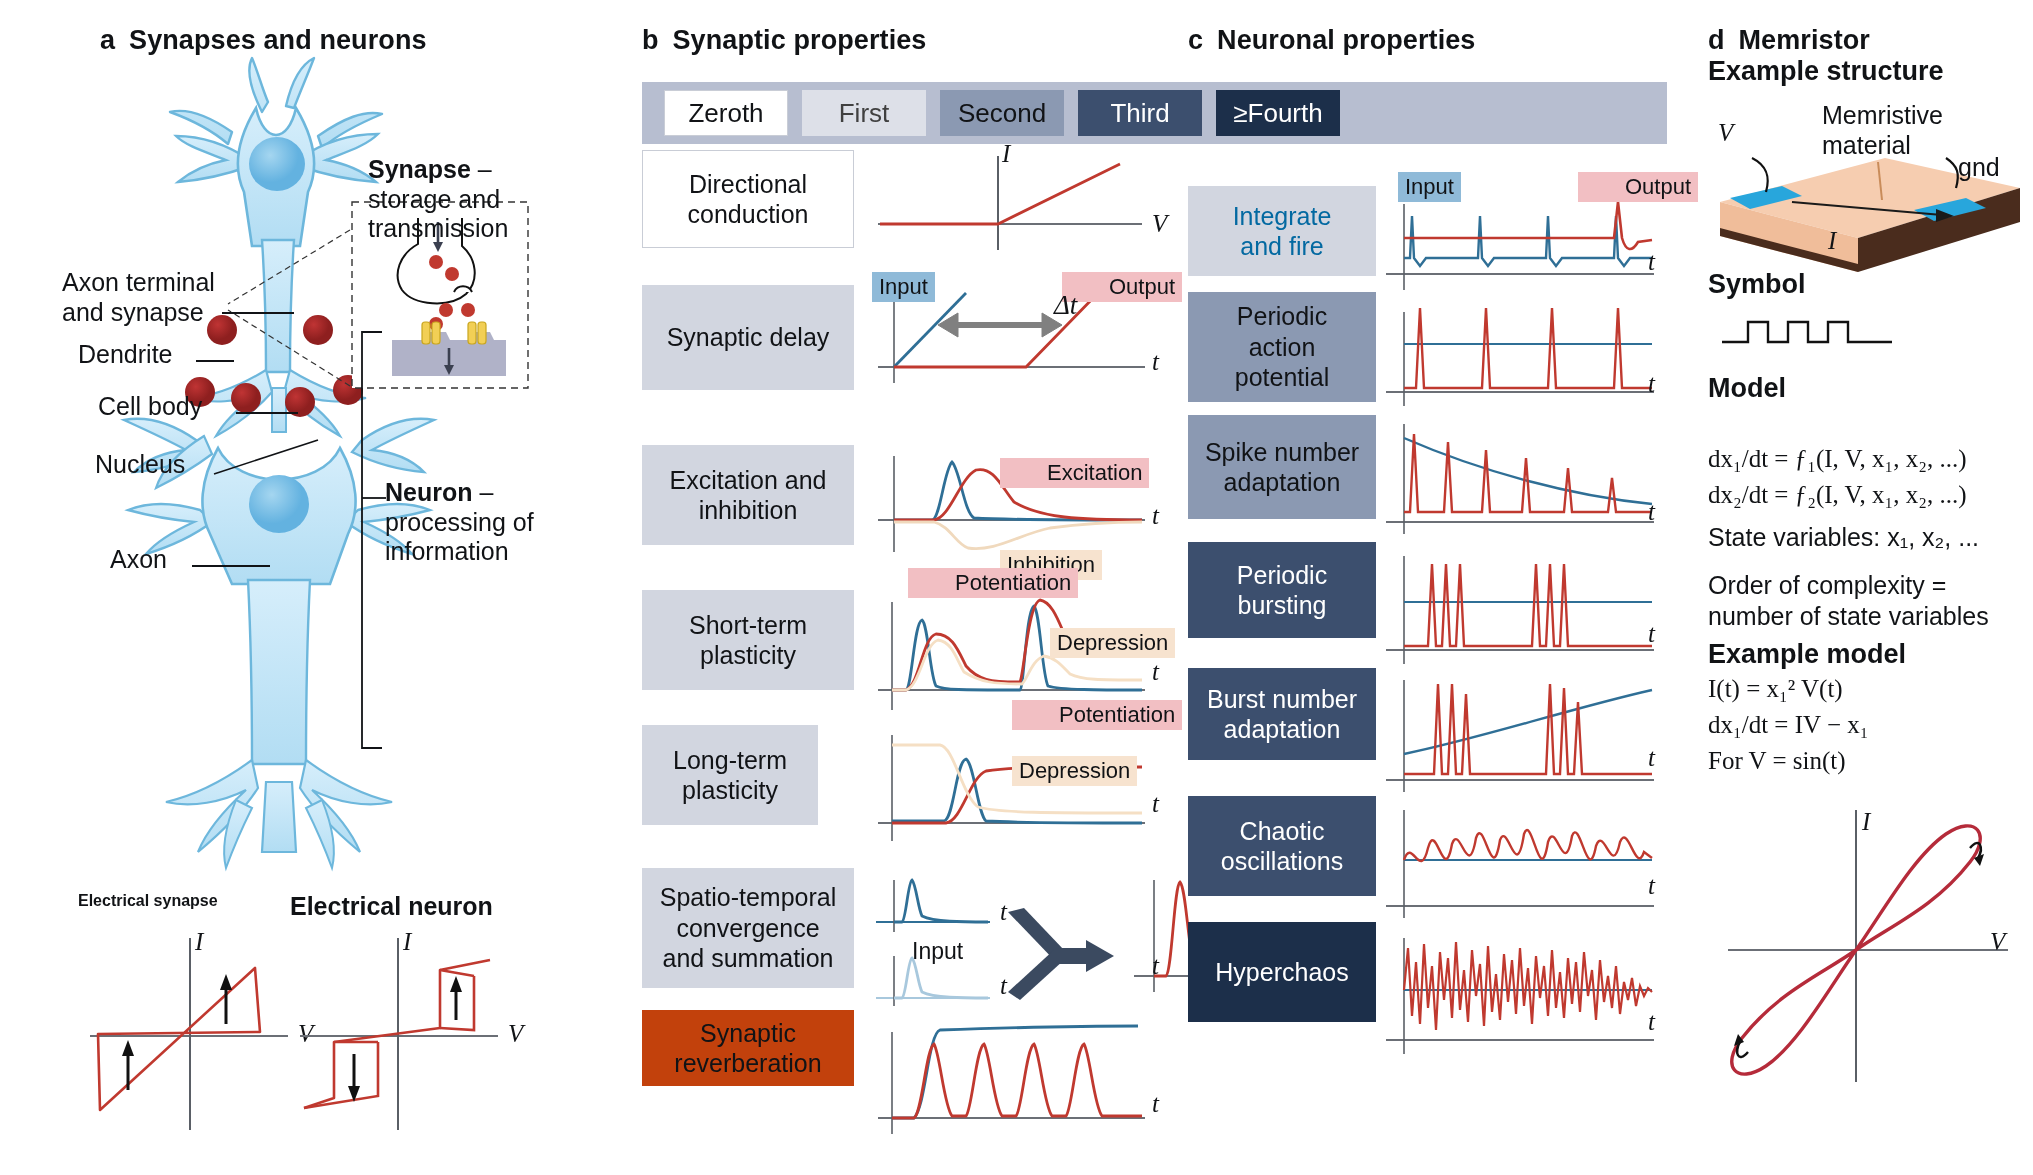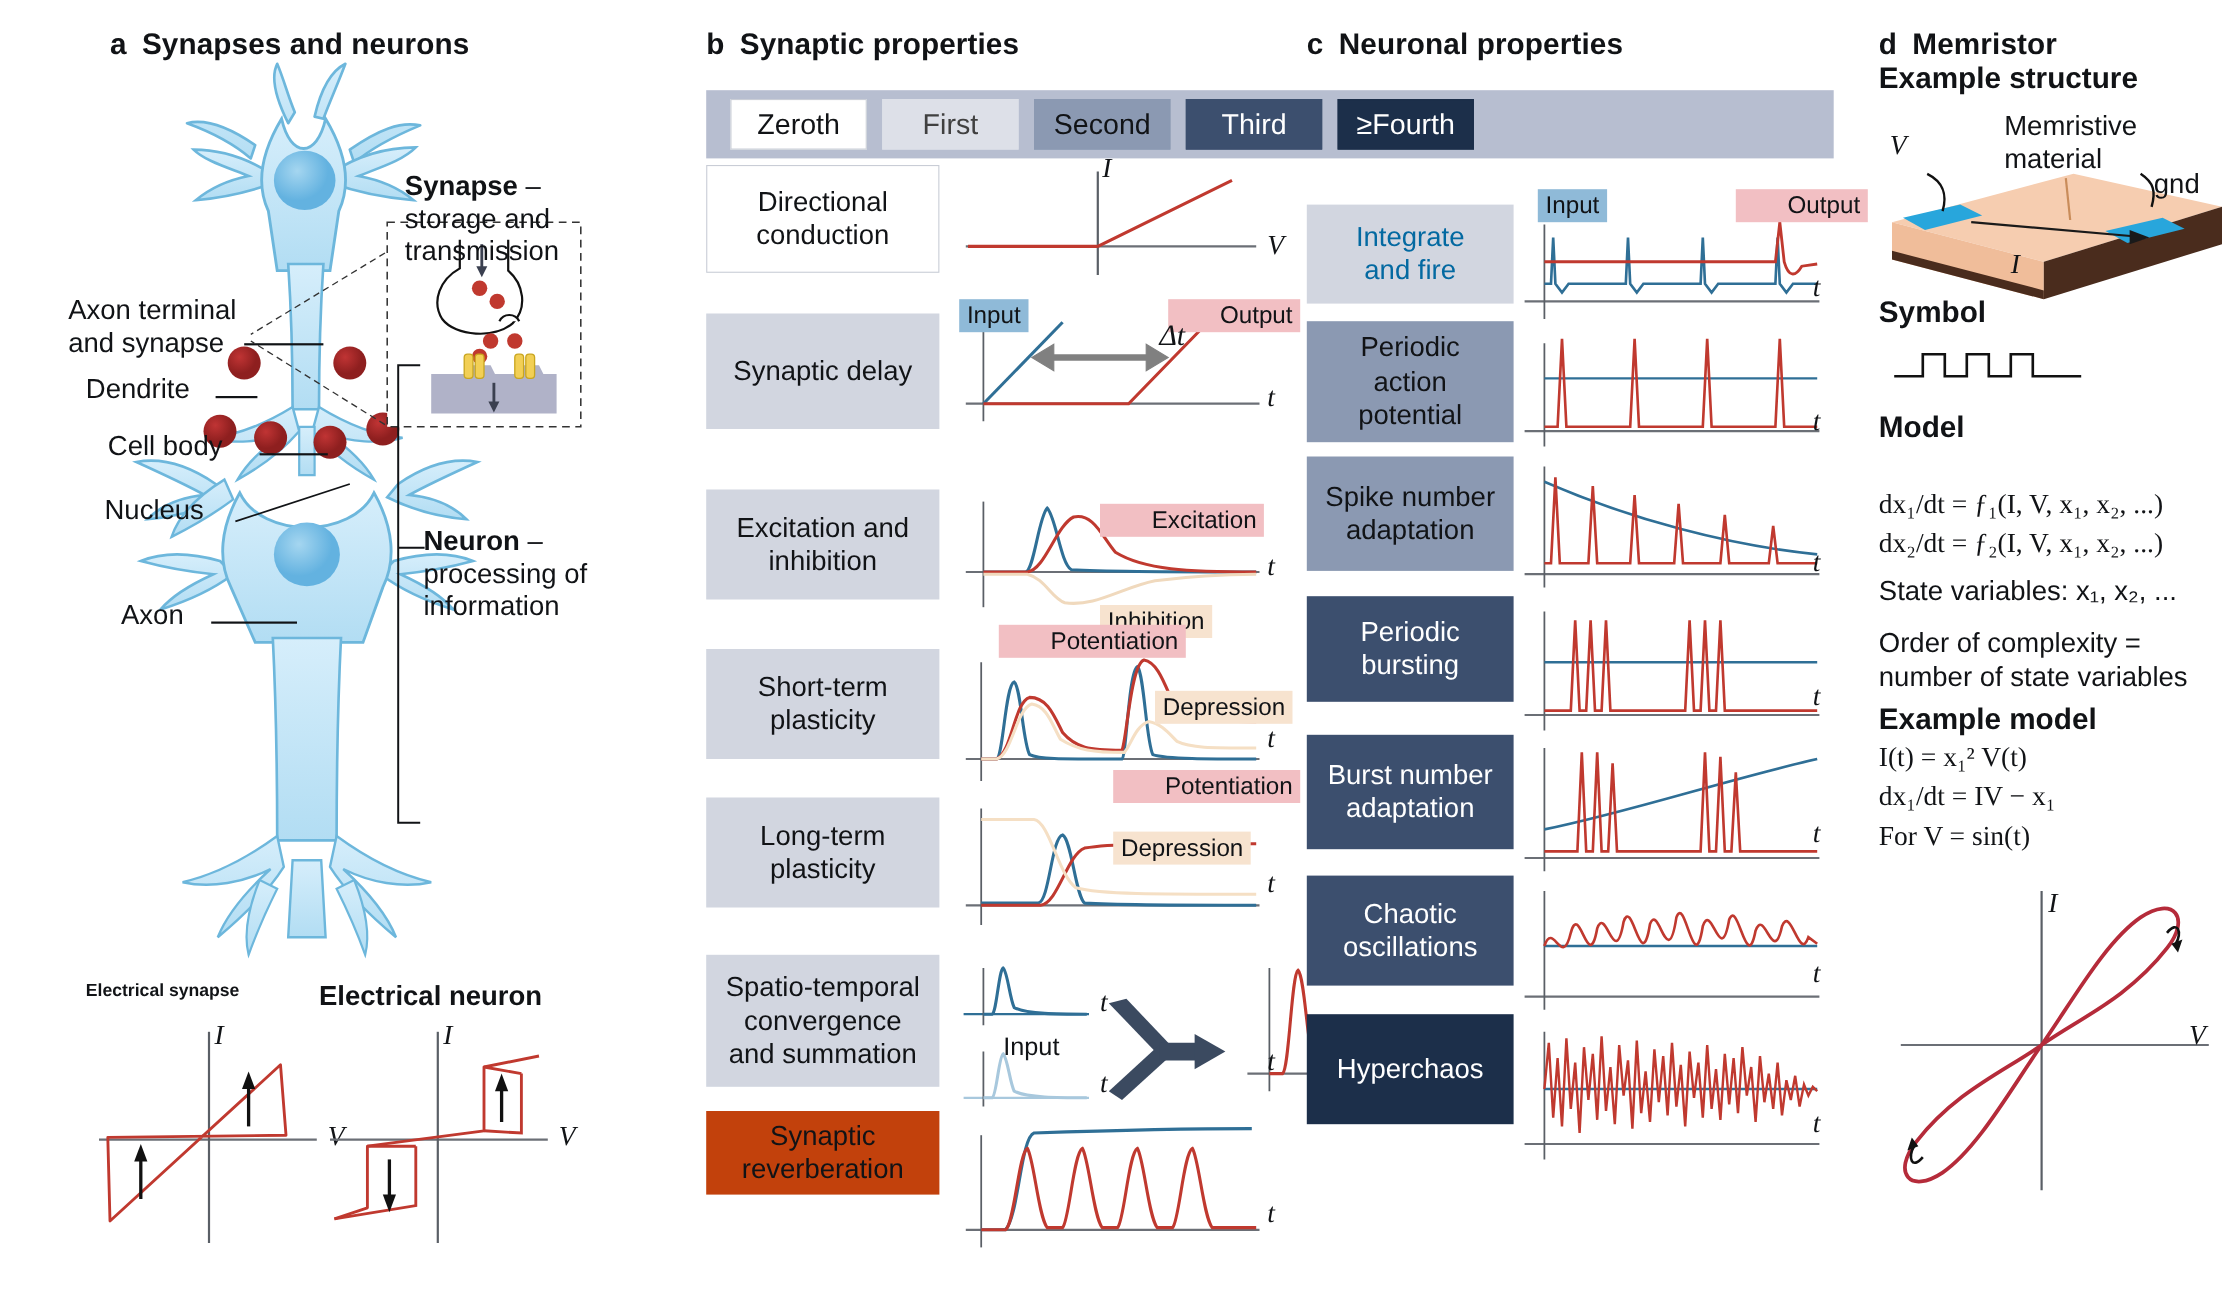--- a/index.html
+++ b/index.html
@@ -260,21 +260,21 @@
 </div>
 
 <div id="b-rows">
     <div class="row-label" style="left: 642px; top: 150px; width: 212px; height: 98px; background: rgb(255, 255, 255); color: rgb(17, 19, 22); border: 1px solid rgb(201, 205, 214); white-space: pre-line;">Directional
 conduction</div>
     <div class="row-label" style="left: 642px; top: 285px; width: 212px; height: 105px; background: rgb(210, 214, 224); color: rgb(17, 19, 22); white-space: pre-line;">Synaptic delay</div>
     <div class="row-label" style="left: 642px; top: 445px; width: 212px; height: 100px; background: rgb(210, 214, 224); color: rgb(17, 19, 22); white-space: pre-line;">Excitation and
 inhibition</div>
     <div class="row-label" style="left: 642px; top: 590px; width: 212px; height: 100px; background: rgb(210, 214, 224); color: rgb(17, 19, 22); white-space: pre-line;">Short-term
 plasticity</div>
-    <div class="row-label" style="left: 642px; top: 725px; width: 212px; height: 100px; background: rgb(210, 214, 224); color: rgb(17, 19, 22); white-space: pre-line;">Long-term
+    <div class="row-label" style="left: 642px; top: 725px; width: 176px; height: 100px; background: rgb(210, 214, 224); color: rgb(17, 19, 22); white-space: pre-line;">Long-term
 plasticity</div>
     <div class="row-label" style="left: 642px; top: 868px; width: 212px; height: 120px; background: rgb(210, 214, 224); color: rgb(17, 19, 22); white-space: pre-line;">Spatio-temporal
 convergence
 and summation</div>
     <div class="row-label" style="left: 642px; top: 1010px; width: 212px; height: 76px; background: #c2410c; color: rgb(17, 19, 22); white-space: pre-line;">Synaptic
 reverberation</div>
   </div>
 
 <div>
 
@@ -396,21 +396,21 @@
 <div id="c-rows">
     <div class="row-label" style="left: 1188px; top: 186px; width: 188px; height: 90px; background: rgb(210, 214, 224); color: #0369a1; white-space: pre-line;">Integrate
 and fire</div>
     <div class="row-label" style="left: 1188px; top: 292px; width: 188px; height: 110px; background: rgb(139, 153, 178); color: rgb(17, 19, 22); white-space: pre-line;">Periodic
 action
 potential</div>
     <div class="row-label" style="left: 1188px; top: 415px; width: 188px; height: 104px; background: rgb(139, 153, 178); color: rgb(17, 19, 22); white-space: pre-line;">Spike number
 adaptation</div>
     <div class="row-label" style="left: 1188px; top: 542px; width: 188px; height: 96px; background: rgb(60, 79, 110); color: rgb(255, 255, 255); white-space: pre-line;">Periodic
 bursting</div>
-    <div class="row-label" style="left: 1188px; top: 668px; width: 188px; height: 104px; background: rgb(60, 79, 110); color: rgb(255, 255, 255); white-space: pre-line;">Burst number
+    <div class="row-label" style="left: 1188px; top: 668px; width: 188px; height: 92px; background: rgb(60, 79, 110); color: rgb(255, 255, 255); white-space: pre-line;">Burst number
 adaptation</div>
     <div class="row-label" style="left: 1188px; top: 796px; width: 188px; height: 100px; background: rgb(60, 79, 110); color: rgb(255, 255, 255); white-space: pre-line;">Chaotic
 oscillations</div>
     <div class="row-label" style="left: 1188px; top: 922px; width: 188px; height: 100px; background: rgb(28, 47, 74); color: rgb(255, 255, 255); white-space: pre-line;">Hyperchaos</div>
   </div>
 
 <div>
 
   <div class="plotbox" style="left:1382px; top:186px;">
     <svg width="290" height="110">

